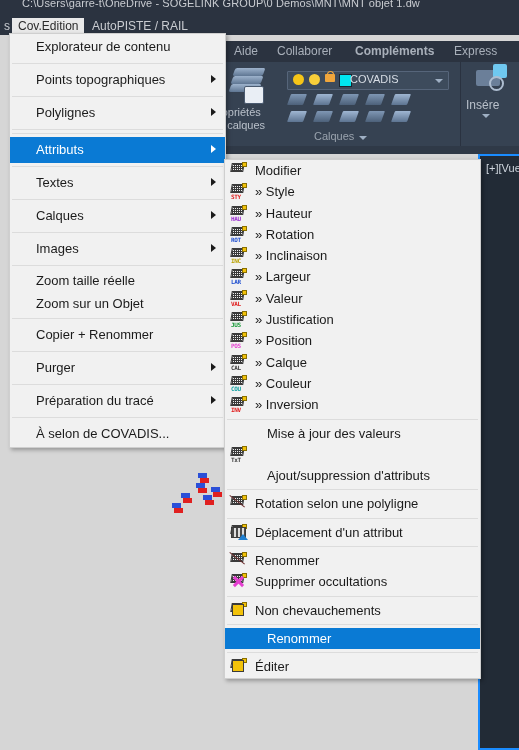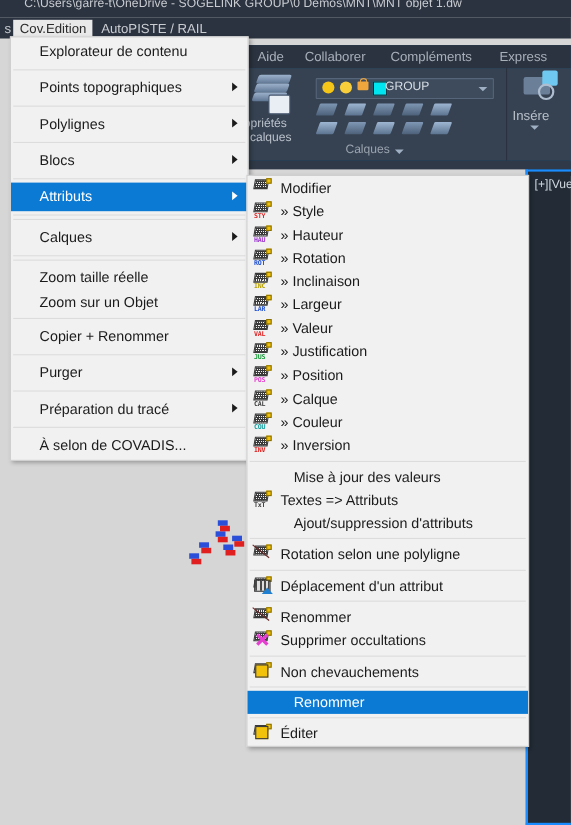--- a/index.html
+++ b/index.html
@@ -136,42 +136,42 @@
   <div class="menubar" id="menubar">
       <div class="mb-item" style="left: -2px;">s</div>
       <div class="mb-item sel" style="left: 12px;">Cov.Edition</div>
       <div class="mb-item" style="left: 86px;">AutoPISTE / RAIL</div>
     </div>
 
   <div class="ribbonzone">
     <div class="rb-tabs" id="rbtabs">
         <span class="rb-tab" style="left: 12px;">Aide</span>
         <span class="rb-tab" style="left: 55px;">Collaborer</span>
-        <span class="rb-tab" style="left: 133px;">Compléments</span>
+        <span class="rb-tab" style="left: 133px; font-weight: bold;">Compléments</span>
         <span class="rb-tab" style="left: 232px;">Express</span>
       </div>
 
     <div class="rb-body">
 
       <div class="rb-panel" style="left:0;width:238px;">
 
         <div class="bigicon" style="left:12px;top:6px;width:30px;height:8px;background:linear-gradient(#9db2cc,#5f7693);transform:skewX(-20deg);"></div>
         <div class="bigicon" style="left:10px;top:14px;width:30px;height:8px;background:linear-gradient(#9db2cc,#5f7693);transform:skewX(-20deg);"></div>
         <div class="bigicon" style="left:8px;top:22px;width:30px;height:8px;background:linear-gradient(#9db2cc,#5f7693);transform:skewX(-20deg);"></div>
         <div class="bigicon" style="left:22px;top:24px;width:18px;height:16px;background:#e9eef5;border:1px solid #4a5a70;"></div>
         <span class="lbl" style="left:-4px;top:44px;">ropriétés</span>
         <span class="lbl" style="left:-4px;top:57px;">e calques</span>
 
         <div class="layercombo">
           <div class="bulb" style="left:5px;background:#f5c518;"></div>
           <div class="bulb" style="left:21px;background:#f8cf3a;"></div>
           <div style="position:absolute;left:37px;top:2px;width:10px;height:8px;background:#f0a63c;border-radius:1px;"></div>
           <div style="position:absolute;left:39px;top:-1px;width:7px;height:5px;border:1.5px solid #f0a63c;border-bottom:none;border-radius:4px 4px 0 0;box-sizing:border-box;"></div>
           <div class="swatch" style="left:51px;background:#00e5f0;"></div>
-          <span class="ltxt">GROUP</span>
+          <span class="ltxt">COVADIS</span>
           <span class="caret-d"></span>
         </div>
 
         <div>
           <div class="licon" style="left:67px;top:32px;transform:skewX(-20deg);"></div>
           <div class="licon s2" style="left:93px;top:32px;transform:skewX(-20deg);"></div>
           <div class="licon" style="left:119px;top:32px;transform:skewX(-20deg);"></div>
           <div class="licon" style="left:145px;top:32px;transform:skewX(-20deg);"></div>
           <div class="licon s2" style="left:171px;top:32px;transform:skewX(-20deg);"></div>
         </div>
@@ -237,36 +237,40 @@
       <div class="mi">
         <span class="t">Points topographiques</span>
         <span class="arrow"></span>
       </div>
       <div class="sep"></div>
       <div class="mi">
         <span class="t">Polylignes</span>
         <span class="arrow"></span>
       </div>
       <div class="sep"></div>
-      <div class="mi">
-        <span class="t">Blocs</span>
-        <span class="arrow"></span>
-      </div>
       <div class="sep"></div>
       <div class="mi sel">
         <span class="t">Attributs</span>
         <span class="arrow"></span>
       </div>
       <div class="sep"></div>
+      <div class="mi">
+        <span class="t">Textes</span>
+        <span class="arrow"></span>
+      </div>
       <div class="sep"></div>
       <div class="mi">
         <span class="t">Calques</span>
         <span class="arrow"></span>
       </div>
       <div class="sep"></div>
+      <div class="mi">
+        <span class="t">Images</span>
+        <span class="arrow"></span>
+      </div>
       <div class="sep"></div>
       <div class="mi tight">
         <span class="t">Zoom taille réelle</span>
       </div>
       <div class="mi tight">
         <span class="t">Zoom sur un Objet</span>
       </div>
       <div class="sep"></div>
       <div class="mi">
         <span class="t">Copier + Renommer</span>
@@ -386,21 +390,20 @@
       <div class="sep"></div>
       <div class="mi noic">
         <span class="t">Mise à jour des valeurs</span>
       </div>
       <div class="mi">
         <span class="aic">
           <span class="flag"></span>
           <span class="dot"></span>
           <span class="code" style="color: rgb(58, 58, 58);">TxT</span>
         </span>
-        <span class="t">Textes =&gt; Attributs</span>
       </div>
       <div class="mi noic">
         <span class="t">Ajout/suppression d'attributs</span>
       </div>
       <div class="sep"></div>
       <div class="mi">
         <span class="aic">
           <span class="flag"></span>
           <span class="dot"></span>
           <span class="slash"></span>

